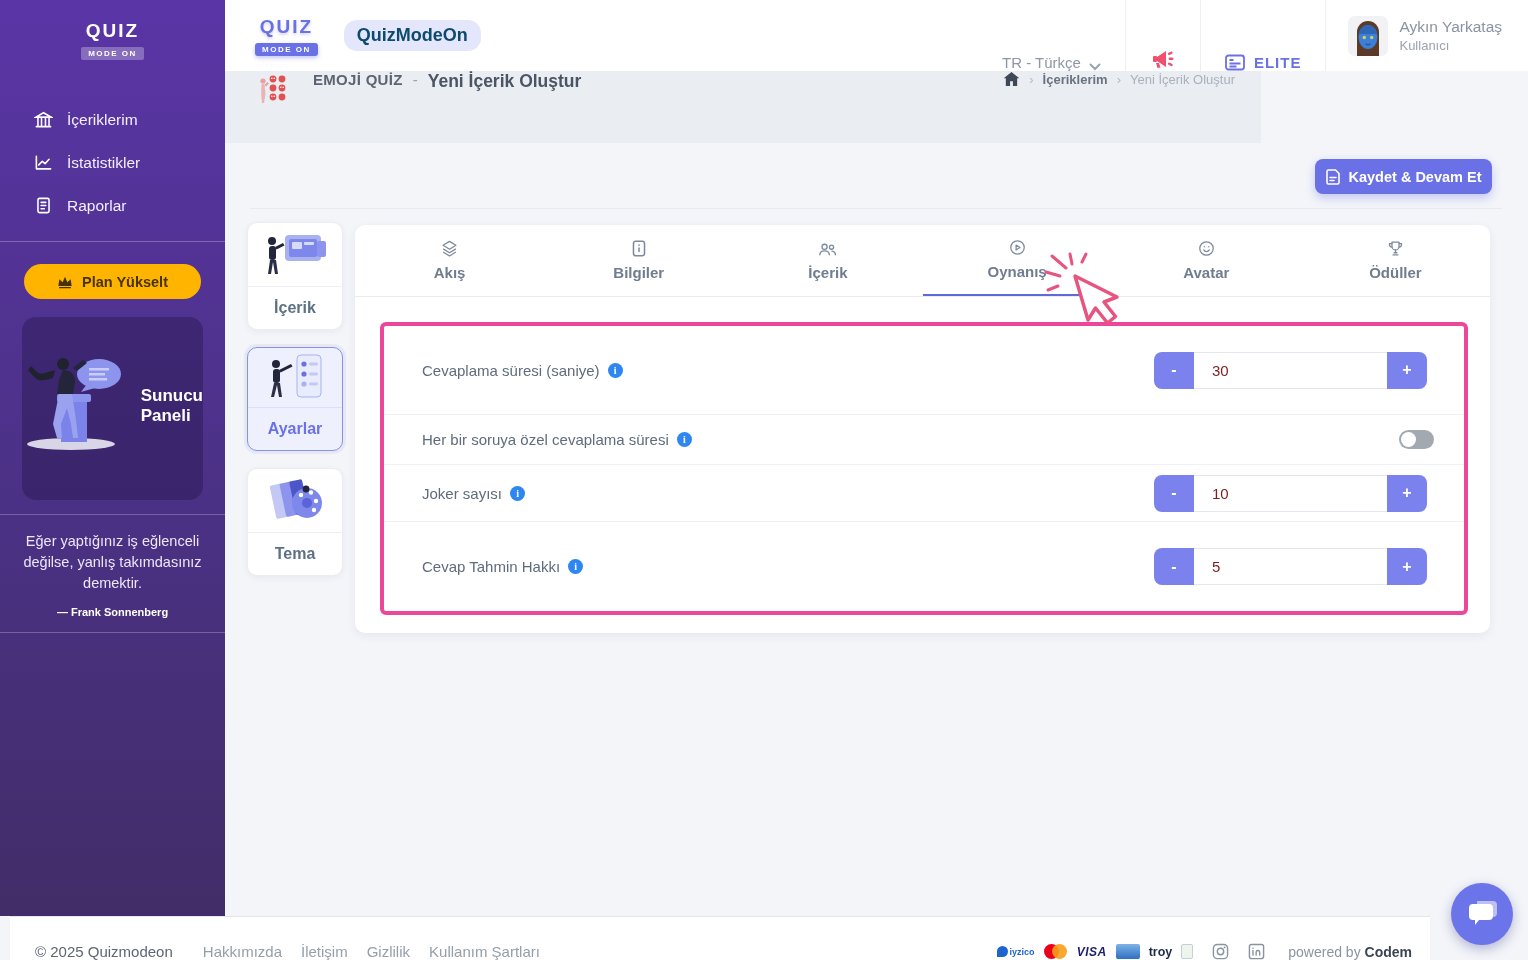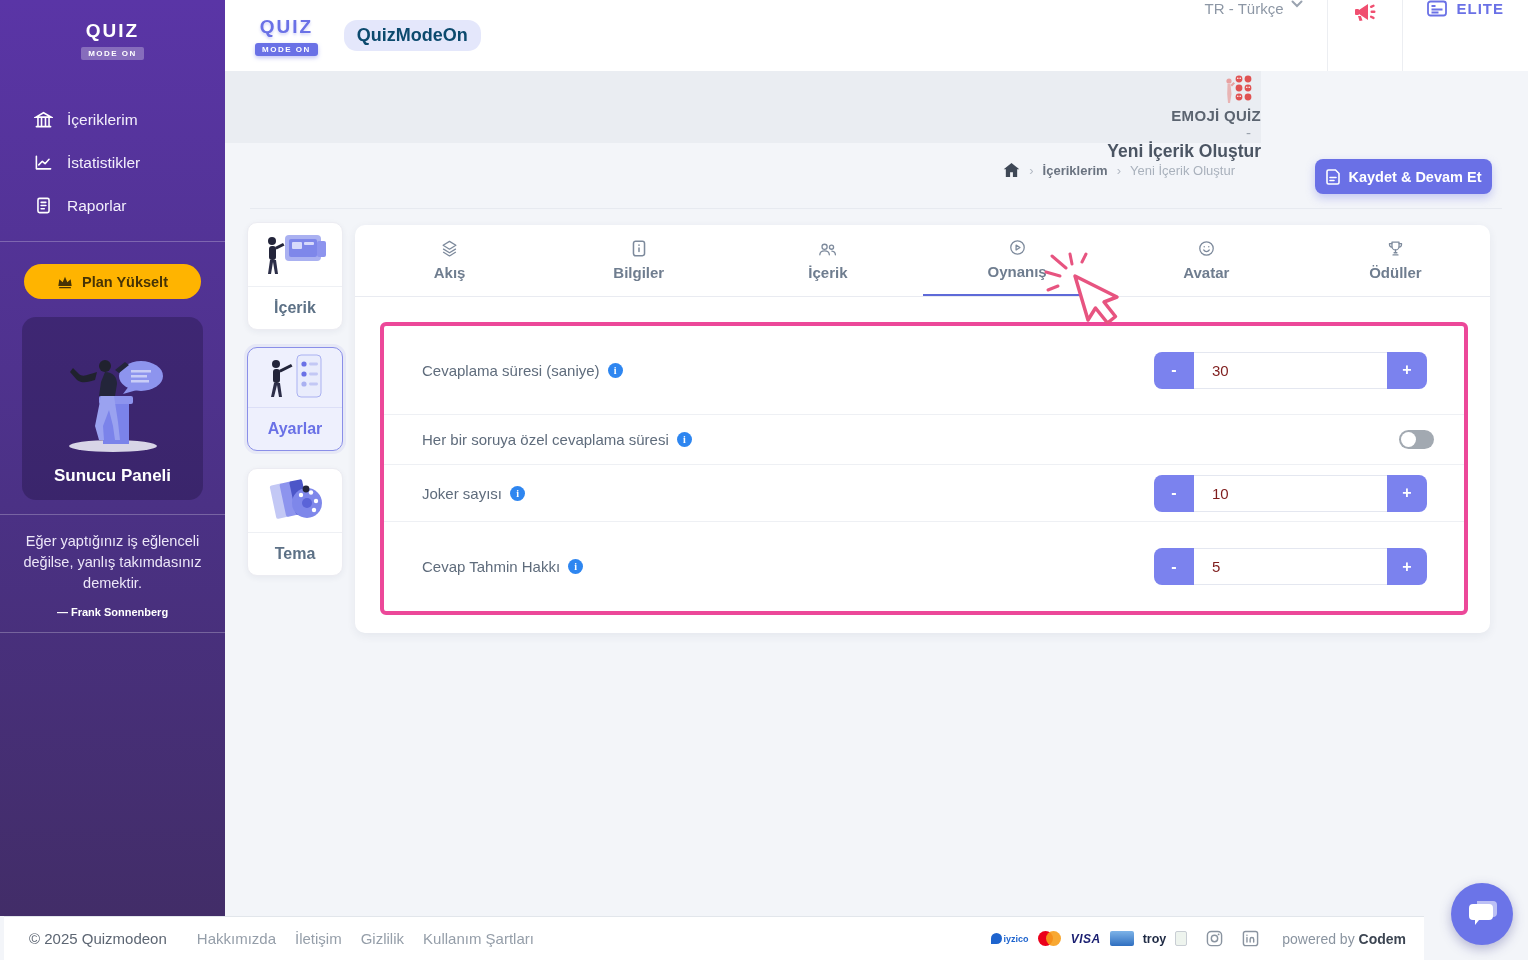--- a/index.html
+++ b/index.html
@@ -34,21 +34,21 @@
   .s-divider { border:none; border-top:1px solid rgba(255,255,255,.25); margin:14px 0 0 0; }
   .upgrade-btn {
     display:flex; align-items:center; justify-content:center; gap:9px;
     margin:22px auto 0 auto; width:177px; height:35px;
     background:#ffb400; border:none; border-radius:18px;
     color:#463305; font-size:14.5px; font-weight:bold; cursor:pointer;
   }
   .panel-card {
     margin:18px auto 0 auto; width:181px; height:183px;
     background:rgba(30,18,60,.35); border-radius:14px;
-    display:flex; flex-direction:column; align-items:center; justify-content:flex-end;
+    display:flex; flex-direction:row; align-items:center; justify-content:flex-end;
     padding-bottom:14px; cursor:pointer;
   }
   .panel-label { color:#fff; font-size:17px; font-weight:bold; margin-top:8px; }
   .quote-wrap { padding:16px 16px 0 16px; text-align:center; }
   .quote-text { color:#ece6f8; font-size:14.5px; line-height:1.45; }
   .quote-author { color:#ffffff; font-size:11px; font-weight:bold; margin-top:12px; }
 
   
   .topbar {
     position:absolute; left:225px; top:0; width:1303px; height:71px;
@@ -59,32 +59,32 @@
   .t-logo-sub {
     display:inline-block; margin-top:1px; background:#6a71e6; color:#fff;
     font-size:8px; font-weight:bold; letter-spacing:1.5px; padding:2px 7px; border-radius:3px;
     box-shadow:0 2px 4px rgba(106,113,230,.4);
   }
   .org-badge {
     margin-left:26px; background:#e4e7fb; color:#0c4a6e;
     font-size:18px; font-weight:bold; padding:5px 13px; border-radius:13px; cursor:pointer;
   }
   .t-right { margin-left:auto; display:flex; align-items:stretch; height:100%; }
-  .t-group { display:flex; align-items:flex-start; padding:0 24px; border-left:1px solid #eceef2; cursor:pointer; }
+  .t-group { display:flex; align-items:flex-end; padding:0 24px; border-left:1px solid #eceef2; cursor:pointer; }
   .t-group:first-child { border-left:none; }
   .lang-label { color:#8d97a5; font-size:15px; margin-right:8px; }
   .elite-label { color:#6a71e6; font-size:15px; font-weight:bold; letter-spacing:1px; margin-left:9px; }
   .user-group { display:flex; align-items:center; gap:11px; padding:0 26px 0 22px; border-left:1px solid #eceef2; cursor:pointer; }
   .user-name { color:#8a93a3; font-size:15.5px; }
   .user-role { color:#9aa3b0; font-size:13px; margin-top:2px; }
 
   
   .titlebar {
     position:absolute; left:225px; top:71px; width:1036px; height:72px;
-    background:#eaedf2; display:flex; align-items:flex-end;flex-direction:column;
+    background:#eaedf2; display:flex; align-items:flex-start;
   }
   .quiz-icon { margin-left:30px; }
   .quiz-name { margin-left:18px; color:#5b6470; font-size:15px; font-weight:bold; letter-spacing:.3px; }
   .title-sep { margin:0 10px; color:#9aa2ad; font-size:15px; }
   .page-title { color:#4b5563; font-size:17.5px; font-weight:bold; }
   .breadcrumb { margin-left:auto; margin-right:26px; display:flex; align-items:center; gap:9px; }
   .bc-chev { color:#b3bac4; font-size:13px; }
   .bc-link { color:#6a7380; font-size:13px; font-weight:bold; cursor:pointer; }
   .bc-current { color:#a9b1bc; font-size:13px; }
 
@@ -142,23 +142,23 @@
   .st-btn.plus { border-radius:0 8px 8px 0; }
   .st-val {
     width:193px; background:#fff; border-top:1px solid #e4e7f0; border-bottom:1px solid #e4e7f0;
     display:flex; align-items:center; padding-left:18px; color:#7f1d1d; font-size:15px; cursor:text;
   }
   .toggle { width:35px; height:19px; border-radius:10px; background:#a2a9b1; position:relative; cursor:pointer; }
   .toggle .knob { position:absolute; left:2px; top:2px; width:15px; height:15px; border-radius:50%; background:#fff; }
 
   
   .footer {
-    position:absolute; left:4px; top:916px; width:1420px; height:44px;
+    position:absolute; left:10px; top:916px; width:1420px; height:44px;
     background:#fff; border-top:1px solid #e2e6eb;
-    display:flex; align-items:center; z-index:6;
+    display:flex; align-items:flex-end; z-index:6;
   }
   .f-copy { margin-left:25px; color:#5d6673; font-size:15px; }
   .f-links { margin-left:30px; display:flex; gap:19px; }
   .f-link { color:#959ea9; font-size:15px; cursor:pointer; }
   .f-right { margin-left:auto; margin-right:18px; display:flex; align-items:center; gap:9px; }
   .pay { display:flex; align-items:center; }
   .pay-iyzico { color:#1e64ce; font-size:9px; font-weight:bold; display:flex; align-items:center; gap:2px; }
   .iyz-dot { width:11px; height:11px; border-radius:50% 50% 50% 0; background:#1e64ce; }
   .mc { position:relative; width:24px; height:15px; }
   .mc i { position:absolute; top:0; width:15px; height:15px; border-radius:50%; }
@@ -283,20 +283,37 @@
       </span>
     </div>
     <div class="t-group">
       <span>
         <svg width="20" height="17" viewBox="0 0 20 17" fill="none" stroke="#6a71e6" stroke-width="1.8">
             <rect x="1" y="1.5" width="18" height="14" rx="2.5"></rect>
             <path d="M4.5 6h4M4.5 9.5h11M4.5 12.5h7"></path>
           </svg>
       </span>
       <span class="elite-label">ELITE</span>
+    </div>
+    <div class="user-group">
+      <span>
+        <svg width="40" height="40" viewBox="0 0 40 40">
+            <rect width="40" height="40" rx="7" fill="#f2f2f5"></rect>
+            <path d="M9 40V16a11 11 0 0 1 22 0v24z" fill="#5b3a27"></path>
+            <ellipse cx="20" cy="21" rx="9.5" ry="12" fill="#3d7fd6"></ellipse>
+            <path d="M20 9c5 0 9 4 9 9h-18c0-5 4-9 9-9z" fill="#2f66b5"></path>
+            <circle cx="16.3" cy="21.5" r="1.7" fill="#cdd35a"></circle>
+            <circle cx="23.7" cy="21.5" r="1.7" fill="#cdd35a"></circle>
+            <path d="M18 28c1.2 1 2.8 1 4 0" stroke="#27568f" stroke-width="1.2" fill="none" stroke-linecap="round"></path>
+          </svg>
+      </span>
+      <div>
+        <div class="user-name">Aykın Yarkataş</div>
+        <div class="user-role">Kullanıcı</div>
+      </div>
     </div>
   </div>
 </header>
 
 <div class="titlebar">
   <span class="quiz-icon">
     <svg width="40" height="36" viewBox="0 0 40 36">
       <g fill="#e05252">
           <circle cx="18" cy="8" r="3.4"></circle>
           <circle cx="27" cy="8" r="3.4"></circle>

